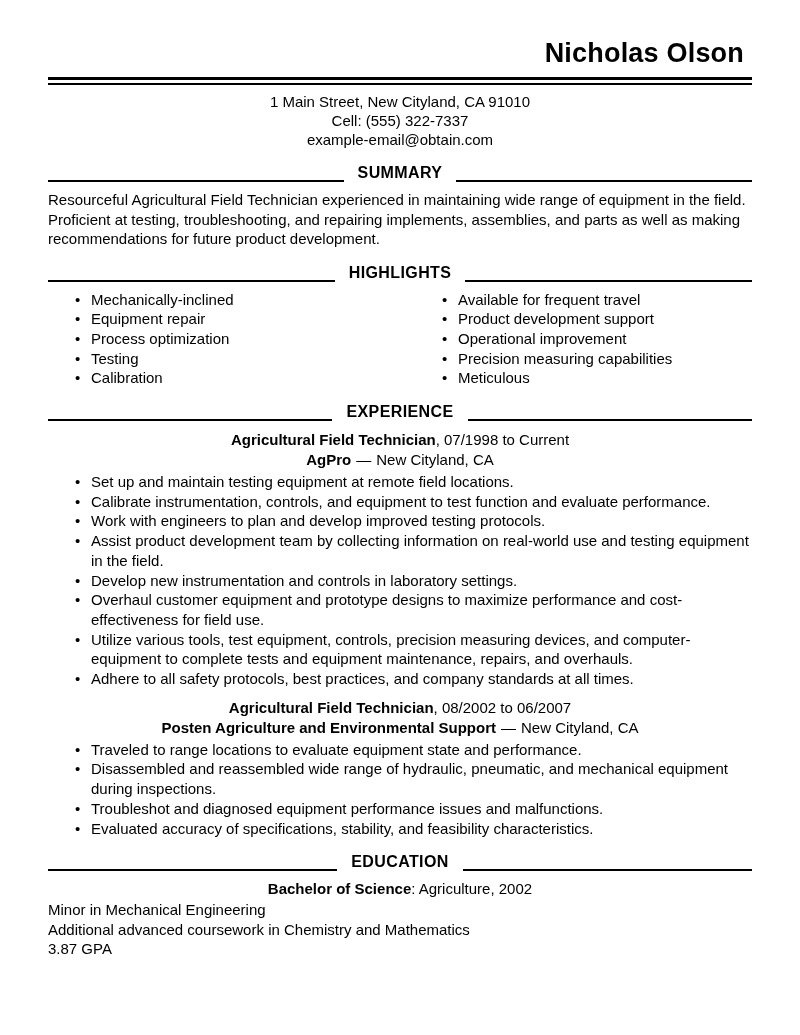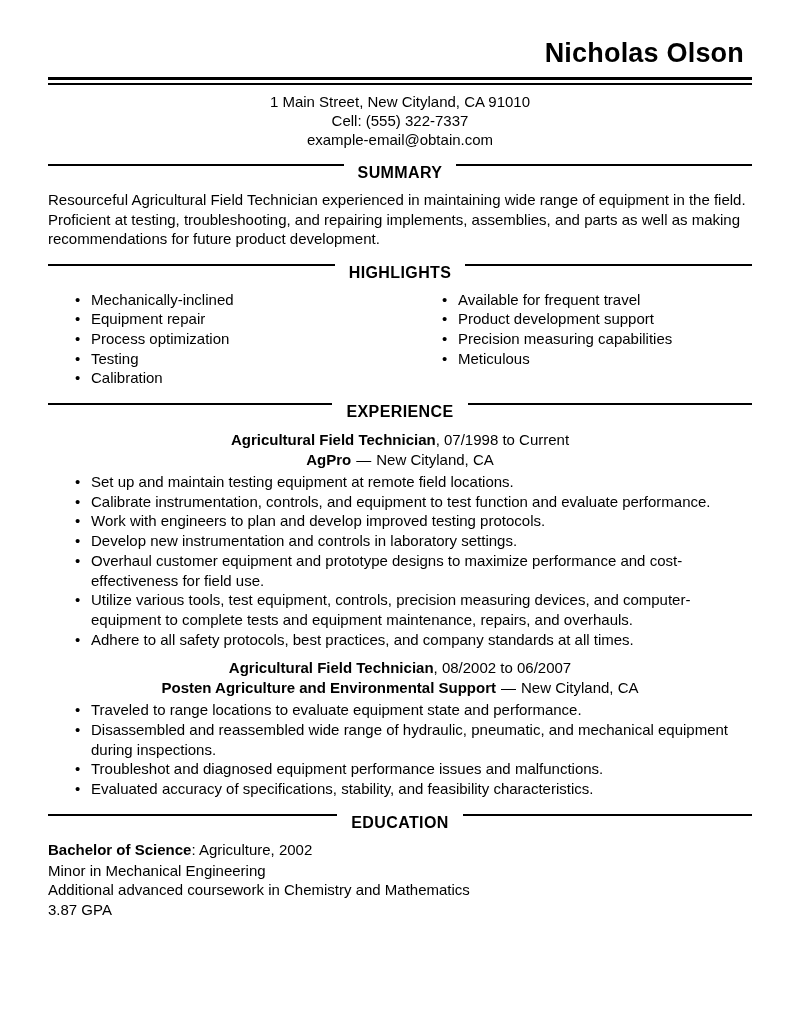--- a/index.html
+++ b/index.html
@@ -24,21 +24,21 @@
   .double-rule {
     margin-top: 9px;
     border-top: 3px solid #000;
     border-bottom: 2px solid #000;
     height: 3px;
   }
   .contact { text-align: center; margin-top: 7px; line-height: 19px; }
 
   .section-header {
     display: flex;
-    align-items: flex-start;
+    align-items: flex-end;
     margin: 15px 0 8px 0;
   }
   .section-header .rule { flex: 1; border-top: 2px solid #000; height: 0; }
   .section-header .title {
     margin: 0 14px;
     font-weight: bold;
     font-size: 16px;
     letter-spacing: 0.4px;
     white-space: nowrap;
   }
@@ -58,21 +58,21 @@
     left: 2px;
     top: 0;
   }
 
   .job { margin-top: 9px; }
   .job-head { text-align: center; line-height: 20px; }
   .b { font-weight: bold; }
   .dash { margin: 0 5px; }
   .job ul.blist { margin-top: 2px; }
 
-  .edu-center { line-height: 20px; }
+  .edu-center { text-align: center; line-height: 20px; }
   .edu-extra { line-height: 19.5px; }
   .edu-extras { margin-top: 1px; }
 </style>
 </head>
 <body>
 
 <div class="page">
 
   <h1 class="name">Nicholas Olson</h1>
   <div class="double-rule"></div>
@@ -101,38 +101,40 @@
     <ul class="blist">
         <li>Mechanically-inclined</li>
         <li>Equipment repair</li>
         <li>Process optimization</li>
         <li>Testing</li>
         <li>Calibration</li>
       </ul>
     <ul class="blist">
         <li>Available for frequent travel</li>
         <li>Product development support</li>
+        <li>Operational improvement</li>
         <li>Precision measuring capabilities</li>
         <li>Meticulous</li>
       </ul>
   </div>
 
   <div class="section-header">
     <div class="rule"></div>
     <div class="title">EXPERIENCE</div>
     <div class="rule"></div>
   </div>
 
   <div class="job">
     <div class="job-head"><span class="b">Agricultural Field Technician</span><span>, 07/1998 to Current</span></div>
     <div class="job-head"><span class="b">AgPro</span><span class="dash">—</span><span>New Cityland, CA</span></div>
     <ul class="blist">
         <li>Set up and maintain testing equipment at remote field locations.</li>
         <li>Calibrate instrumentation, controls, and equipment to test function and evaluate performance.</li>
         <li>Work with engineers to plan and develop improved testing protocols.</li>
+        <li>Assist product development team by collecting information on real-world use and testing equipment in the field.</li>
         <li>Develop new instrumentation and controls in laboratory settings.</li>
         <li>Overhaul customer equipment and prototype designs to maximize performance and cost-effectiveness for field use.</li>
         <li>Utilize various tools, test equipment, controls, precision measuring devices, and computer-equipment to complete tests and equipment maintenance, repairs, and overhauls.</li>
         <li>Adhere to all safety protocols, best practices, and company standards at all times.</li>
       </ul>
   </div>
 
   <div class="job">
     <div class="job-head"><span class="b">Agricultural Field Technician</span><span>, 08/2002 to 06/2007</span></div>
     <div class="job-head"><span class="b">Posten Agriculture and Environmental Support</span><span class="dash">—</span><span>New Cityland, CA</span></div>

